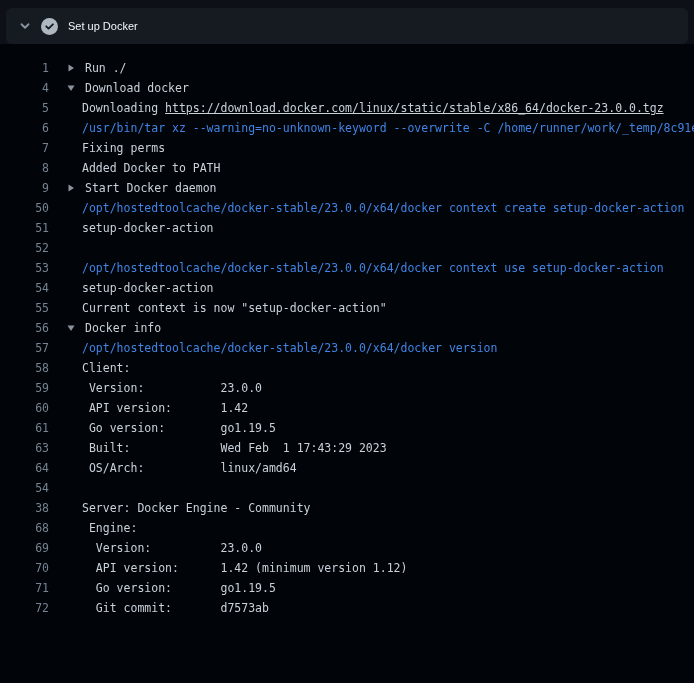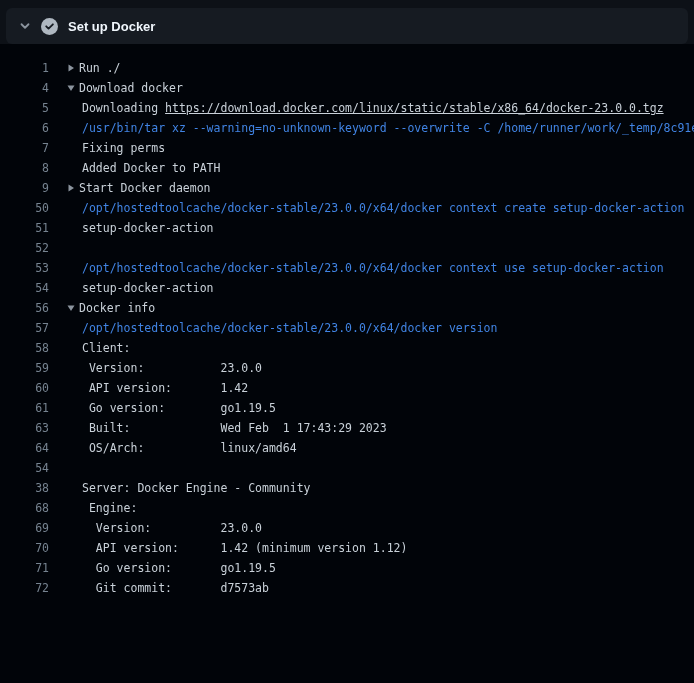--- a/index.html
+++ b/index.html
@@ -29,22 +29,21 @@
     display: flex;
     align-items: center;
     padding: 0 12px;
     cursor: pointer;
   }
   .chev { display: inline-flex; width: 14px; height: 14px; align-items: center; justify-content: center; }
   .status { display: inline-flex; width: 17px; height: 17px; margin-left: 9px; }
   .step-title {
     margin-left: 10px;
     color: var(--fg-title);
-    font-size: 13px;
-    font-weight: bold;
+    font-size: 11px;
   }
   .log-panel {
     background: var(--bg-log);
     width: 694px;
     height: 639px;
     padding-top: 14px;
     overflow: hidden;
   }
   .log-line {
     height: 20px;
@@ -59,21 +58,21 @@
   .line-num {
     display: inline-block;
     width: 33px;
     flex: 0 0 33px;
     text-align: right;
     color: var(--fg-number);
     text-decoration: none;
     cursor: pointer;
   }
   .line-content { display: inline-flex; align-items: center; color: var(--fg-text); }
-  .line-content.group { margin-left: 18px; }
+  .line-content.group { margin-left: 18px; gap: 6px; }
   .line-content.indent { margin-left: 33px; }
   .twisty { display: inline-flex; width: 8px; height: 8px; margin-right: 4px; cursor: pointer; }
   .group-title { cursor: pointer; }
   .cmd { color: var(--fg-command); }
   .loglink { color: var(--fg-text); text-decoration: underline; cursor: pointer; }
 </style>
 </head>
 <body>
 
 <div class="step-header">
@@ -104,20 +103,21 @@
       <div class="log-line"><a class="line-num">7</a><div class="line-content indent"><span>Fixing perms</span></div></div>
       <div class="log-line"><a class="line-num">8</a><div class="line-content indent"><span>Added Docker to PATH</span></div></div>
       <div class="log-line"><a class="line-num">9</a><div class="line-content group"><span class="twisty"><svg width="8" height="8" viewBox="0 0 8 8">
               <polygon points="1.5,0.5 7,4 1.5,7.5" fill="var(--fg-icon)"></polygon>
             </svg></span><span class="group-title">Start Docker daemon</span></div></div>
       <div class="log-line"><a class="line-num">50</a><div class="line-content indent"><span class="cmd">/opt/hostedtoolcache/docker-stable/23.0.0/x64/docker context create setup-docker-action</span></div></div>
       <div class="log-line"><a class="line-num">51</a><div class="line-content indent"><span>setup-docker-action</span></div></div>
       <div class="log-line"><a class="line-num">52</a></div>
       <div class="log-line"><a class="line-num">53</a><div class="line-content indent"><span class="cmd">/opt/hostedtoolcache/docker-stable/23.0.0/x64/docker context use setup-docker-action</span></div></div>
       <div class="log-line"><a class="line-num">54</a><div class="line-content indent"><span>setup-docker-action</span></div></div>
+      <div class="log-line"><a class="line-num">55</a><div class="line-content indent"><span>Current context is now "setup-docker-action"</span></div></div>
       <div class="log-line"><a class="line-num">56</a><div class="line-content group"><span class="twisty"><svg width="8" height="8" viewBox="0 0 8 8">
               <polygon points="0.5,1.5 7.5,1.5 4,7" fill="var(--fg-icon)"></polygon>
             </svg></span><span class="group-title">Docker info</span></div></div>
       <div class="log-line"><a class="line-num">57</a><div class="line-content indent"><span class="cmd">/opt/hostedtoolcache/docker-stable/23.0.0/x64/docker version</span></div></div>
       <div class="log-line"><a class="line-num">58</a><div class="line-content indent"><span>Client:</span></div></div>
       <div class="log-line"><a class="line-num">59</a><div class="line-content indent"><span> Version:           23.0.0</span></div></div>
       <div class="log-line"><a class="line-num">60</a><div class="line-content indent"><span> API version:       1.42</span></div></div>
       <div class="log-line"><a class="line-num">61</a><div class="line-content indent"><span> Go version:        go1.19.5</span></div></div>
       <div class="log-line"><a class="line-num">63</a><div class="line-content indent"><span> Built:             Wed Feb  1 17:43:29 2023</span></div></div>
       <div class="log-line"><a class="line-num">64</a><div class="line-content indent"><span> OS/Arch:           linux/amd64</span></div></div>

